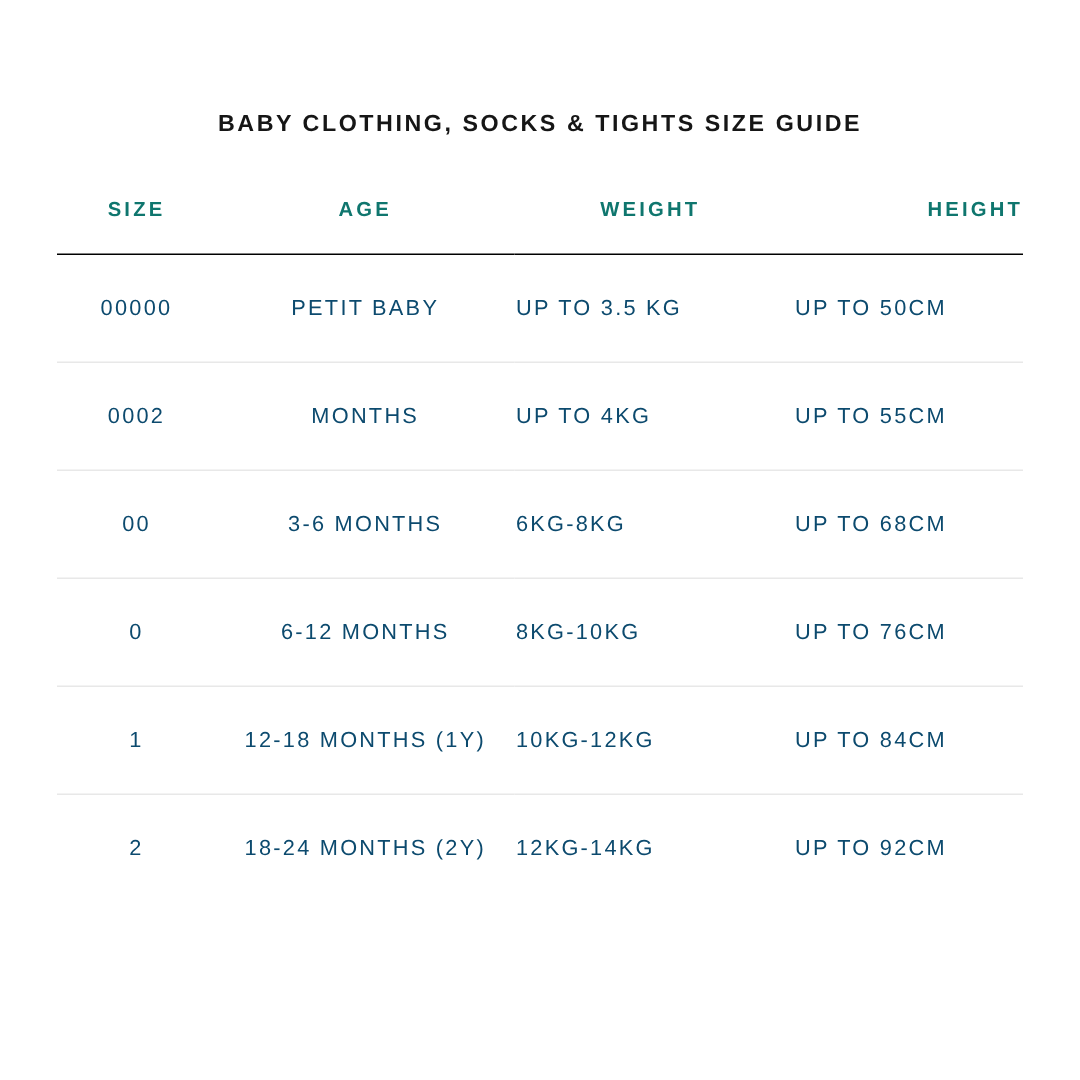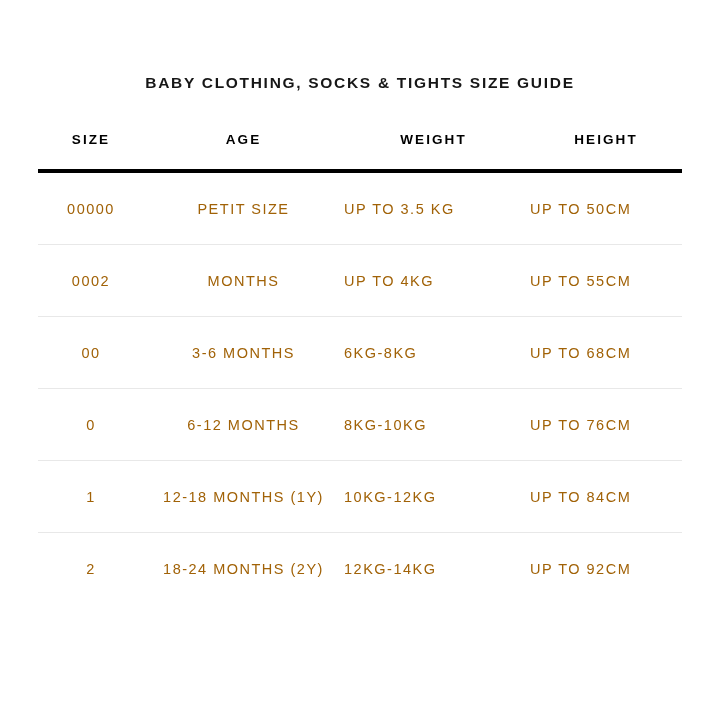--- a/index.html
+++ b/index.html
@@ -39,46 +39,46 @@
   }
   table.size-table col.c0 { width: 106px; }
   table.size-table col.c1 { width: 199px; }
   table.size-table col.c2 { width: 181px; }
   table.size-table col.c3 { width: 158px; }
 
   table.size-table th {
     font-size: 13.5px;
     letter-spacing: 2.1px;
     font-weight: 700;
-    color: #000000;
+    color: #0f766e;
     padding: 6px 0 22px 0;
     text-align: center;
     vertical-align: middle;
-    border-bottom: 4px solid #000000;
+    border-bottom: 1px solid #000000;
   }
   table.size-table td {
     font-size: 14.5px;
     letter-spacing: 1.5px;
     font-weight: 400;
-    color: #a16207;
+    color: #0c4a6e;
     height: 69px;
     text-align: center;
     vertical-align: middle;
     border-bottom: 1px solid #e8e8e8;
     white-space: nowrap;
   }
   table.size-table tr:last-child td {
     border-bottom: none;
   }
   
   table.size-table th.h-size, table.size-table td.col-size { text-align: center; }
   table.size-table th.h-age, table.size-table td.col-age { }
   table.size-table th.h-weight { text-align: center; }
   table.size-table td.col-weight { text-align: left; }
-  table.size-table th.h-height { text-align: center; padding-left: 6px; }
+  table.size-table th.h-height { text-align: right; padding-left: 6px; }
   table.size-table td.col-height { text-align: left; padding-left: 6px; }
 </style>
 </head>
 <body>
 
 <div class="page">
 
   <div class="title">BABY CLOTHING, SOCKS &amp; TIGHTS SIZE GUIDE</div>
 
   <table class="size-table">
@@ -92,21 +92,21 @@
       <tr>
         <th class="h-size">SIZE</th>
         <th class="h-age">AGE</th>
         <th class="h-weight">WEIGHT</th>
         <th class="h-height">HEIGHT</th>
       </tr>
     </thead>
     <tbody>
       <tr>
         <td class="col-size">00000</td>
-        <td class="col-age">PETIT SIZE</td>
+        <td class="col-age">PETIT BABY</td>
         <td class="col-weight">UP TO 3.5 KG</td>
         <td class="col-height">UP TO 50CM</td>
       </tr>
       <tr>
         <td class="col-size">0002</td>
         <td class="col-age">MONTHS</td>
         <td class="col-weight">UP TO 4KG</td>
         <td class="col-height">UP TO 55CM</td>
       </tr>
       <tr>

